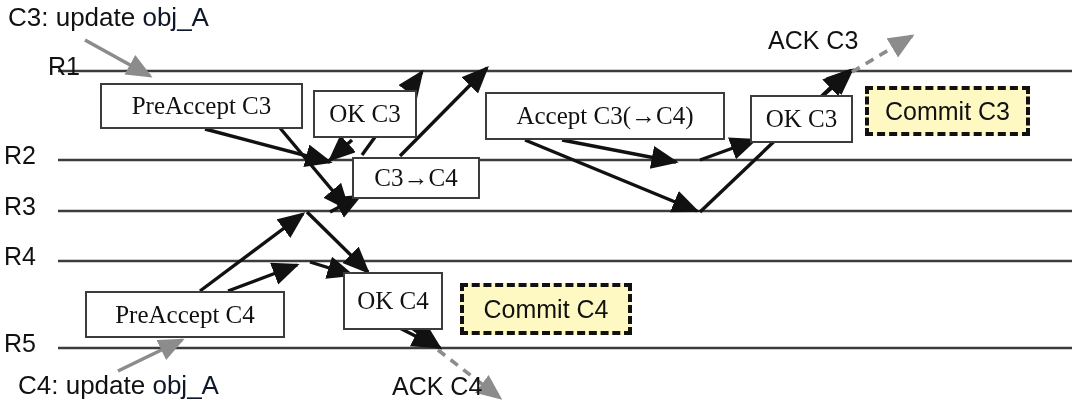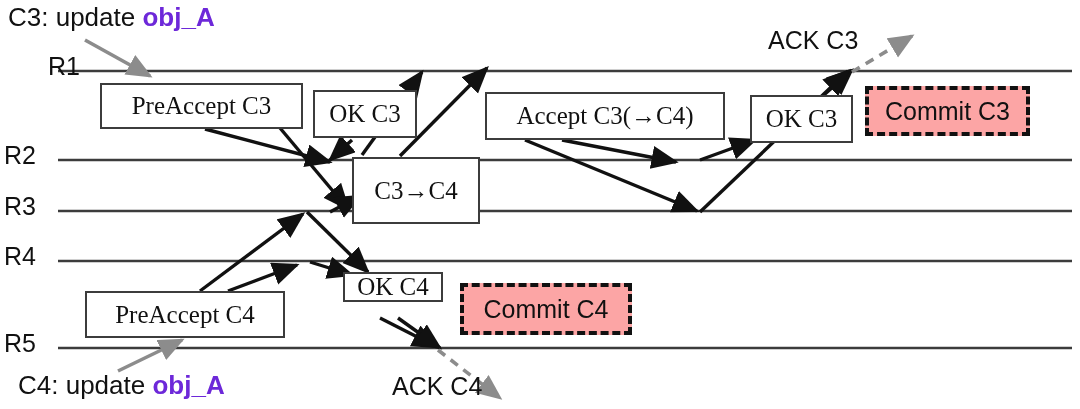--- a/index.html
+++ b/index.html
@@ -34,43 +34,42 @@
     line-height: 1;
   }
   .row-label {
     font-size: 25px;
     letter-spacing: 0px;
   }
   .caption {
     font-size: 26px;
   }
   .caption .obj {
-    color: #6d28d9;
-    font-weight: bold;
+    color: #0f172a;
   }
   .ack-label {
     font-size: 25px;
   }
   .msgbox {
     position: absolute;
     background: #ffffff;
     border: 2px solid #3c3c3c;
     box-sizing: border-box;
     display: flex;
     align-items: center;
     justify-content: center;
     font-family: Liberation Serif, serif;
     font-size: 25px;
     color: #111111;
     white-space: nowrap;
     padding: 0 6px;
   }
   .commitbox {
     position: absolute;
-    background: #fca5a5;
+    background: #fef9c3;
     border: 4px dashed #111111;
     box-sizing: border-box;
     display: flex;
     align-items: center;
     justify-content: center;
     font-family: "Liberation Sans", sans-serif;
     font-size: 25px;
     color: #111111;
     white-space: nowrap;
     padding: 0 6px;
@@ -135,24 +134,24 @@
       <div class="txt caption" style="left: 8px; top: 4px;"><span>C3: update </span><span class="obj">obj_A</span></div>
       <div class="txt caption" style="left: 18px; top: 372px;"><span>C4: update </span><span class="obj">obj_A</span></div>
     </div>
   <div id="ack-labels">
       <div class="txt ack-label" style="left: 768px; top: 28px;">ACK C3</div>
       <div class="txt ack-label" style="left: 352px; top: 374px; margin-left: 40px;">ACK C4</div>
     </div>
   <div id="msg-boxes">
       <div class="msgbox" style="left: 100px; top: 83px; width: 203px; height: 46px;">PreAccept C3</div>
       <div class="msgbox" style="left: 313px; top: 90px; width: 104px; height: 48px;">OK C3</div>
-      <div class="msgbox" style="left: 352px; top: 157px; width: 128px; height: 67px;">C3→C4</div>
+      <div class="msgbox" style="left: 352px; top: 157px; width: 128px; height: 42px;">C3→C4</div>
       <div class="msgbox" style="left: 485px; top: 92px; width: 240px; height: 48px;">Accept C3(→C4)</div>
       <div class="msgbox" style="left: 750px; top: 95px; width: 103px; height: 48px;">OK C3</div>
       <div class="msgbox" style="left: 85px; top: 291px; width: 200px; height: 47px;">PreAccept C4</div>
-      <div class="msgbox" style="left: 343px; top: 272px; width: 100px; height: 30px;">OK C4</div>
+      <div class="msgbox" style="left: 343px; top: 272px; width: 100px; height: 58px;">OK C4</div>
     </div>
   <div id="commit-boxes">
       <div class="commitbox" style="left: 865px; top: 86px; width: 165px; height: 50px;">Commit C3</div>
       <div class="commitbox" style="left: 460px; top: 283px; width: 172px; height: 52px;">Commit C4</div>
     </div>
 
 </div>
 
 </body></html>

